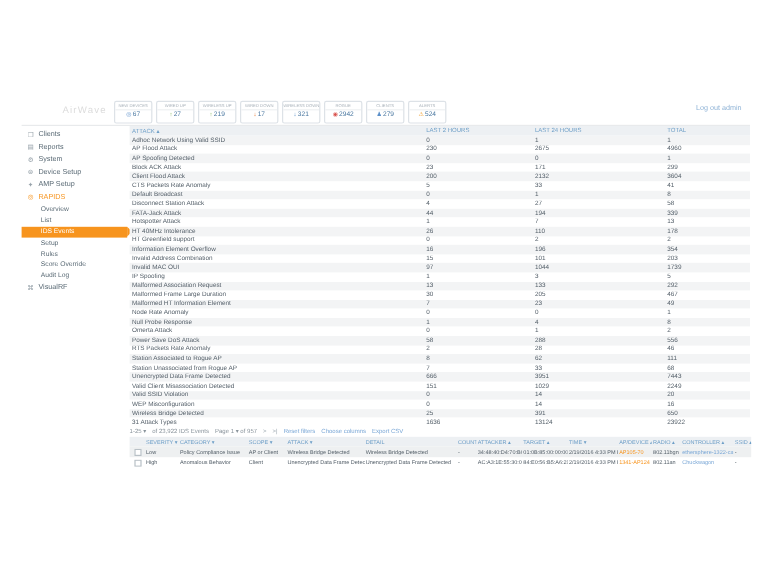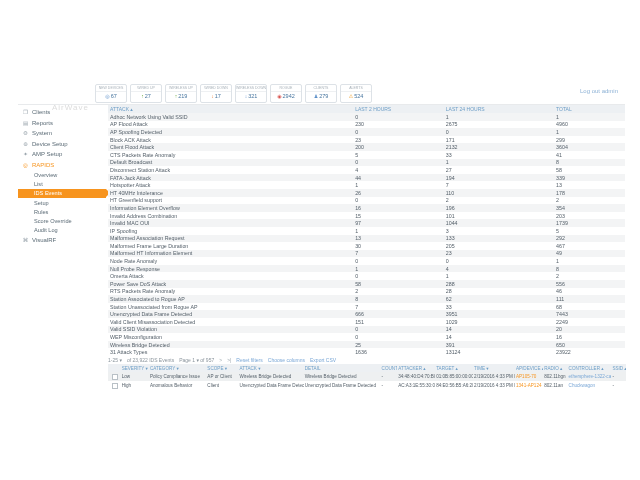--- a/index.html
+++ b/index.html
@@ -1,21 +1,21 @@
 <!DOCTYPE html>
 <html><head>
 <meta charset="utf-8">
 <style>
   html,body { margin:0; padding:0; }
   body {
     width:640px; height:480px; position:relative; background:#ffffff;
     font-family:"Liberation Sans", sans-serif; overflow:hidden;
     -webkit-font-smoothing:antialiased;
   }
-  #logo { position:absolute; left:52px; top:103px; font-size:8px; color:#dcdcdc; letter-spacing:1px; }
+  #logo { position:absolute; left:52px; top:87px; font-size:8px; color:#dcdcdc; letter-spacing:1px; }
   #logout { position:absolute; right:22px; top:88px; font-size:6px; color:#8fb3d6; }
   .top-divider { position:absolute; left:18px; width:607px; top:104px; border-top:1px solid #e8eaec; }
 
   
   #badges { position:absolute; left:95px; top:84px; display:flex; gap:3px; }
   .badge { width:30px; height:17px; border:1px solid #dde2e7; border-radius:2px; background:#fff;
            display:flex; flex-direction:column; align-items:center; justify-content:center; overflow:hidden; }
   .badge-label { font-size:3.5px; line-height:5px; color:#a7b0b8; white-space:nowrap; width:100%;
                  text-align:center; border-bottom:1px solid #eef0f2; overflow:hidden; }
   .badge-value-row { display:flex; align-items:center; gap:1px; line-height:9px; }

